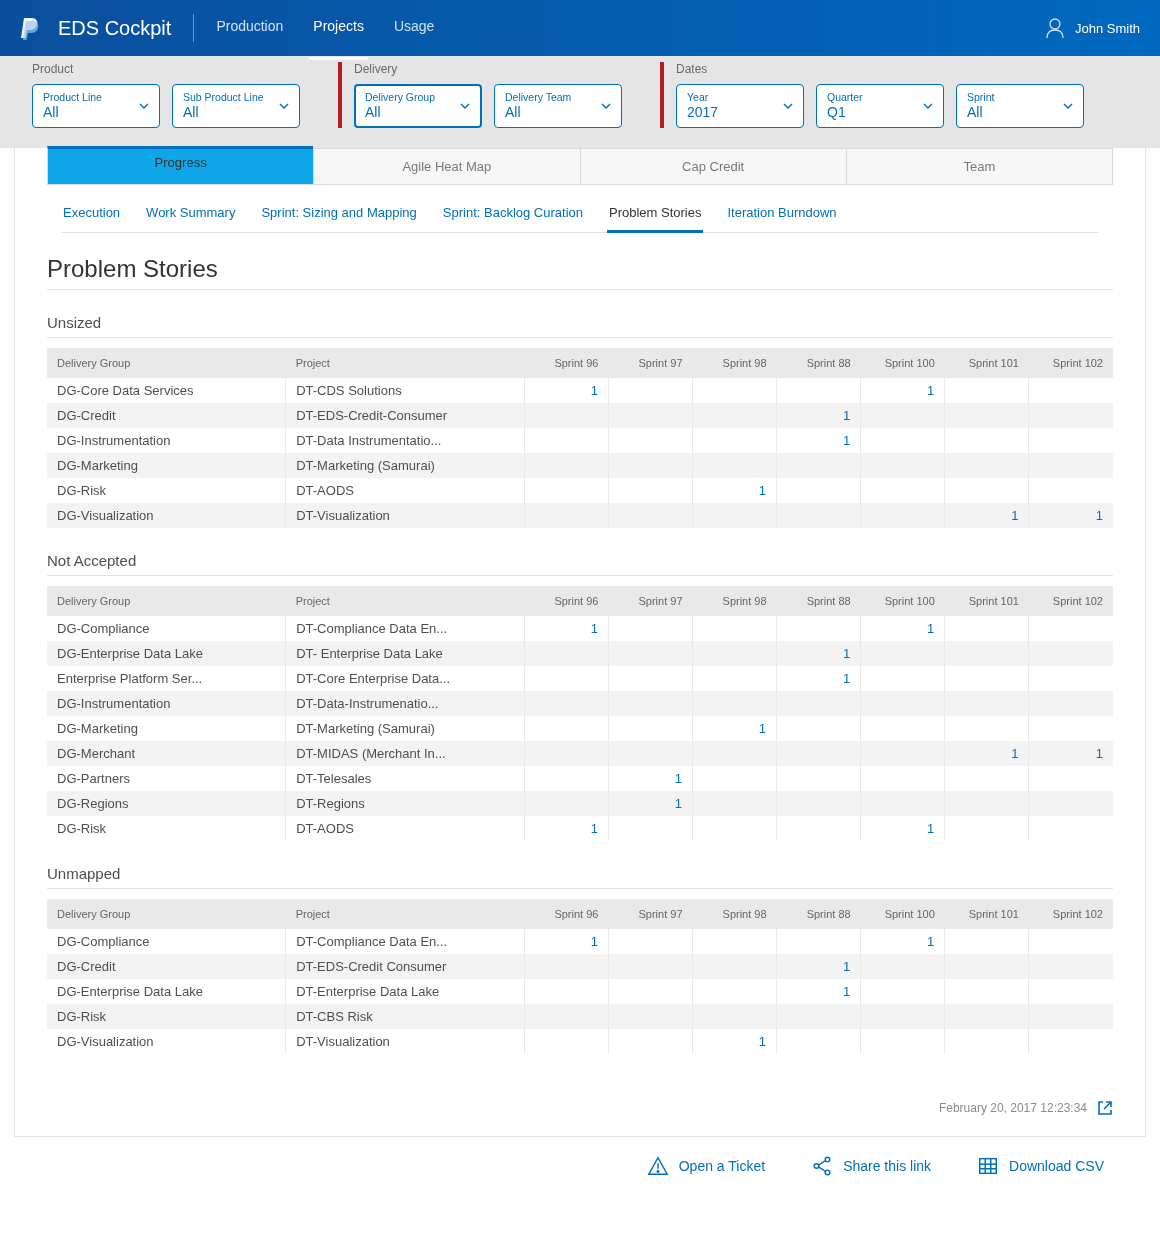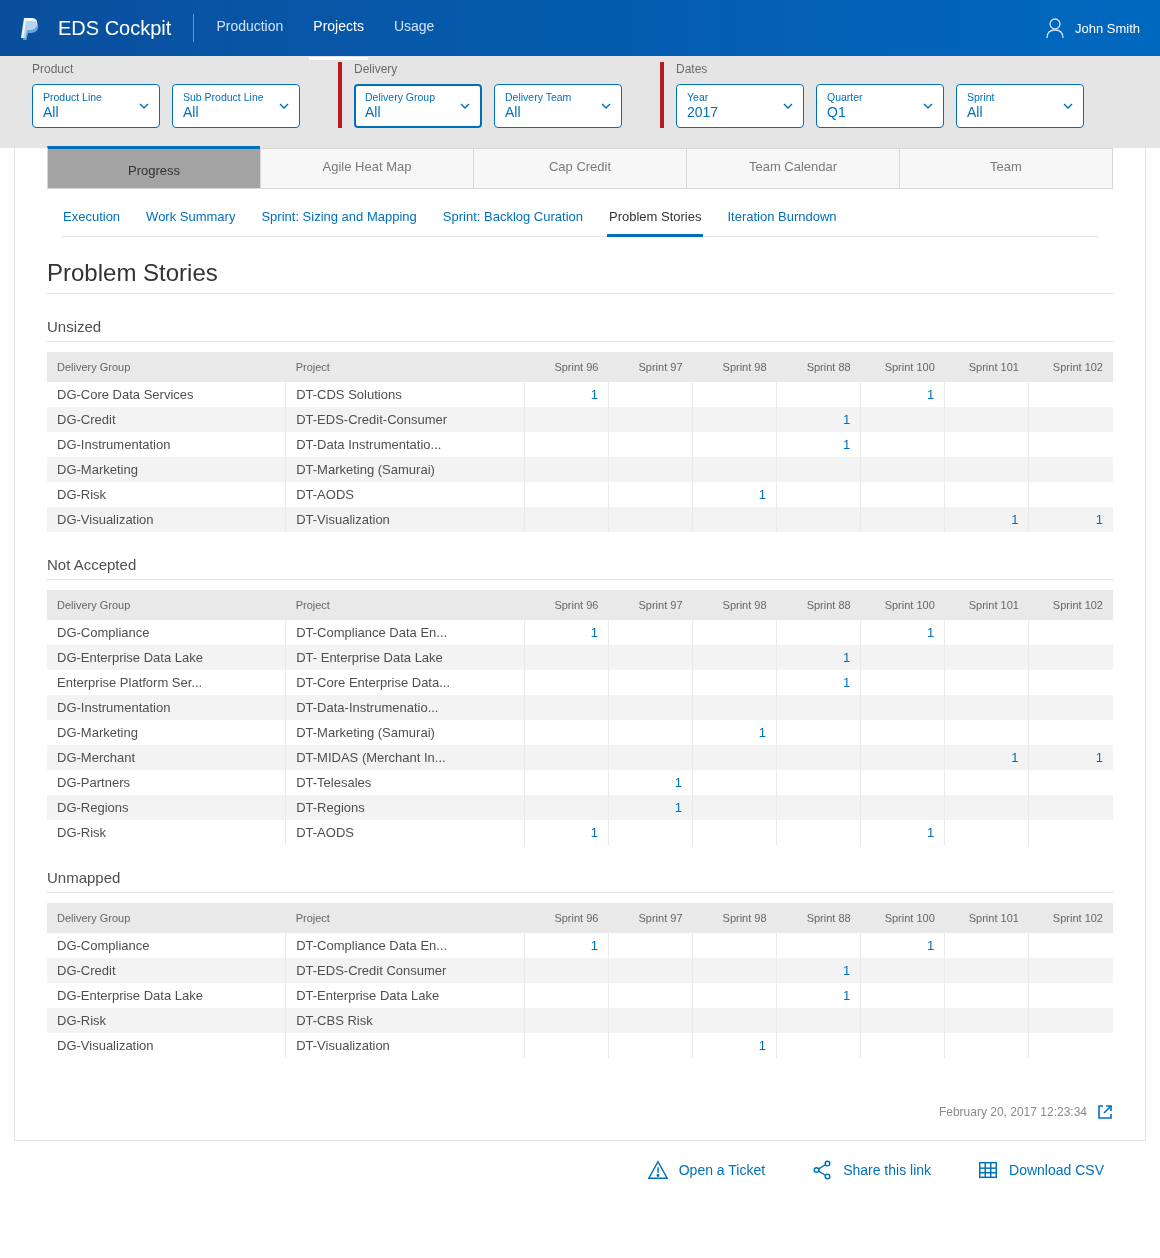--- a/index.html
+++ b/index.html
@@ -25,21 +25,21 @@
   .dropdown { width: 128px; border: 1px solid #0070ba; border-radius: 4px; background: #fff; padding: 6px 10px; cursor: pointer; position: relative; }
   .dropdown.active { border: 2px solid #0070ba; padding: 5px 9px; }
   .dropdown-label { font-size: 10.5px; color: #0070ba; display: block; }
   .dropdown-value { font-size: 14px; color: #0070ba; }
   .chevron { position: absolute; right: 10px; top: 50%; transform: translateY(-50%); width: 10px; height: 6px; }
   
   .tabs-main { display: flex; border-top: 1px solid #d8d8d8; border-bottom: 1px solid #d8d8d8; margin: 0 32px; }
   .tab-main { flex: 1; text-align: center; padding: 10px 0; font-size: 13px; color: #7a7a7a; border-left: 1px solid #d8d8d8; background: #f7f7f7; cursor: pointer; }
   .tab-main:first-child { border-left: 1px solid #d8d8d8; }
   .tab-main:last-child { border-right: 1px solid #d8d8d8; }
-  .tab-main.active { background: #a3a3a3; color: #333; border-top: 3px solid #0070ba; margin-top: -3px; padding-top: 14px; font-weight: 500; }
+  .tab-main.active { background: #0ea5e9; color: #333; border-top: 3px solid #0070ba; margin-top: -3px; padding-top: 6px; font-weight: 500; }
   
   .subtabs { display: flex; gap: 22px; margin: 16px 46px 0; border-bottom: 1px solid #e3e3e3; }
   .subtab { font-size: 13px; color: #0070ba; padding: 4px 2px 10px; cursor: pointer; }
   .subtab.active { color: #333; border-bottom: 3px solid #0070ba; margin-bottom: -1px; }
   
   .page { padding: 22px 32px 20px; }
   .page-title { font-size: 24px; font-weight: 400; color: #333; padding-bottom: 6px; border-bottom: 1px solid #e3e3e3; }
   
   .section { margin-top: 24px; }
   .section-title { font-size: 15px; color: #4f4f4f; padding-bottom: 6px; border-bottom: 1px solid #e3e3e3; }
@@ -126,21 +126,20 @@
           </svg></div>
       </div>
     </div>
   </div>
 
 <div class="card">
   <div class="tabs-main" id="tabs-main">
       <div class="tab-main active">Progress</div>
       <div class="tab-main">Agile Heat Map</div>
       <div class="tab-main">Cap Credit</div>
-      <div class="tab-main">Team Calendar</div>
       <div class="tab-main">Team</div>
     </div>
   <div class="subtabs" id="subtabs">
       <div class="subtab">Execution</div>
       <div class="subtab">Work Summary</div>
       <div class="subtab">Sprint: Sizing and Mapping</div>
       <div class="subtab">Sprint: Backlog Curation</div>
       <div class="subtab active">Problem Stories</div>
       <div class="subtab">Iteration Burndown</div>
     </div>

